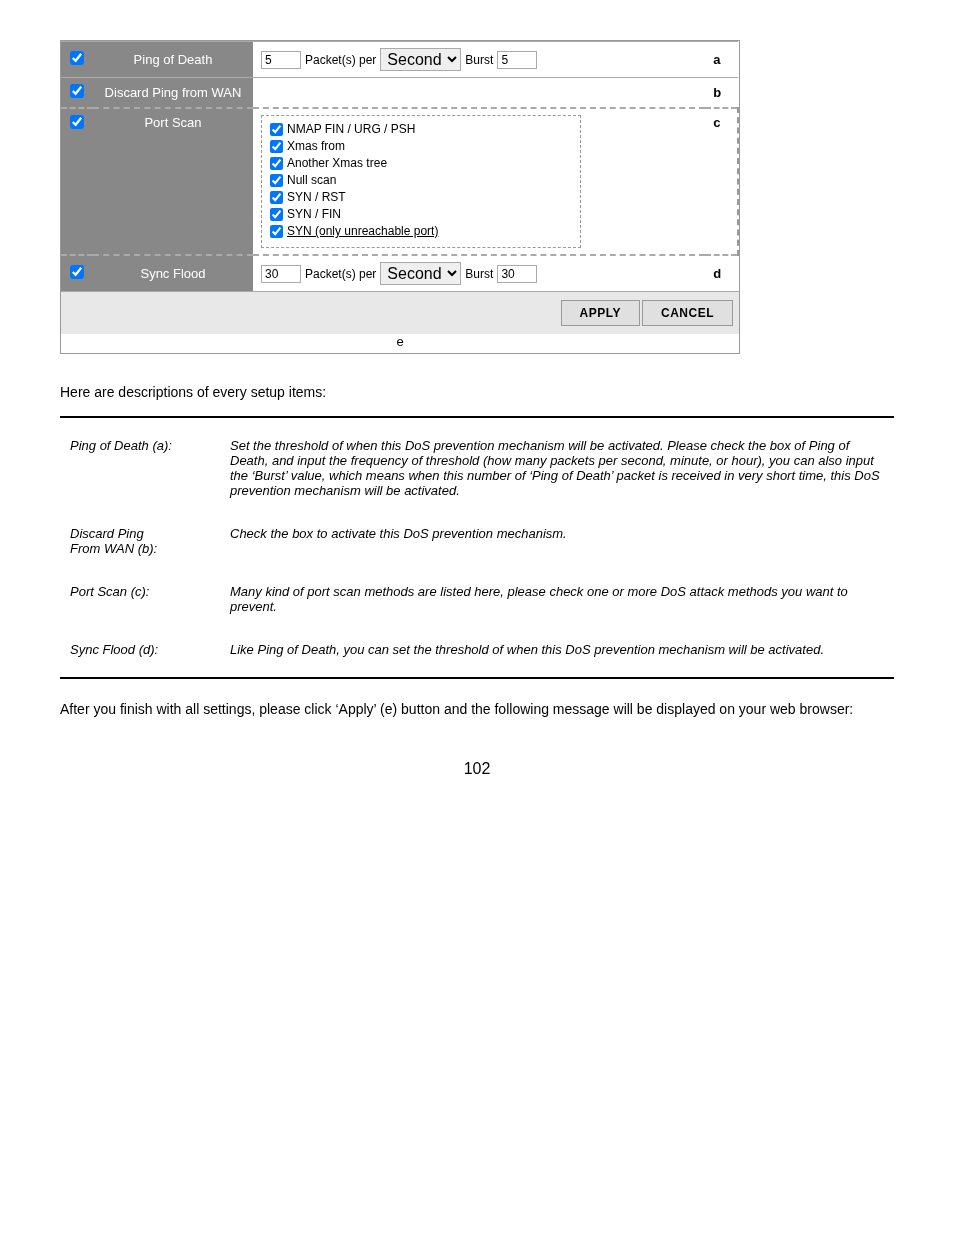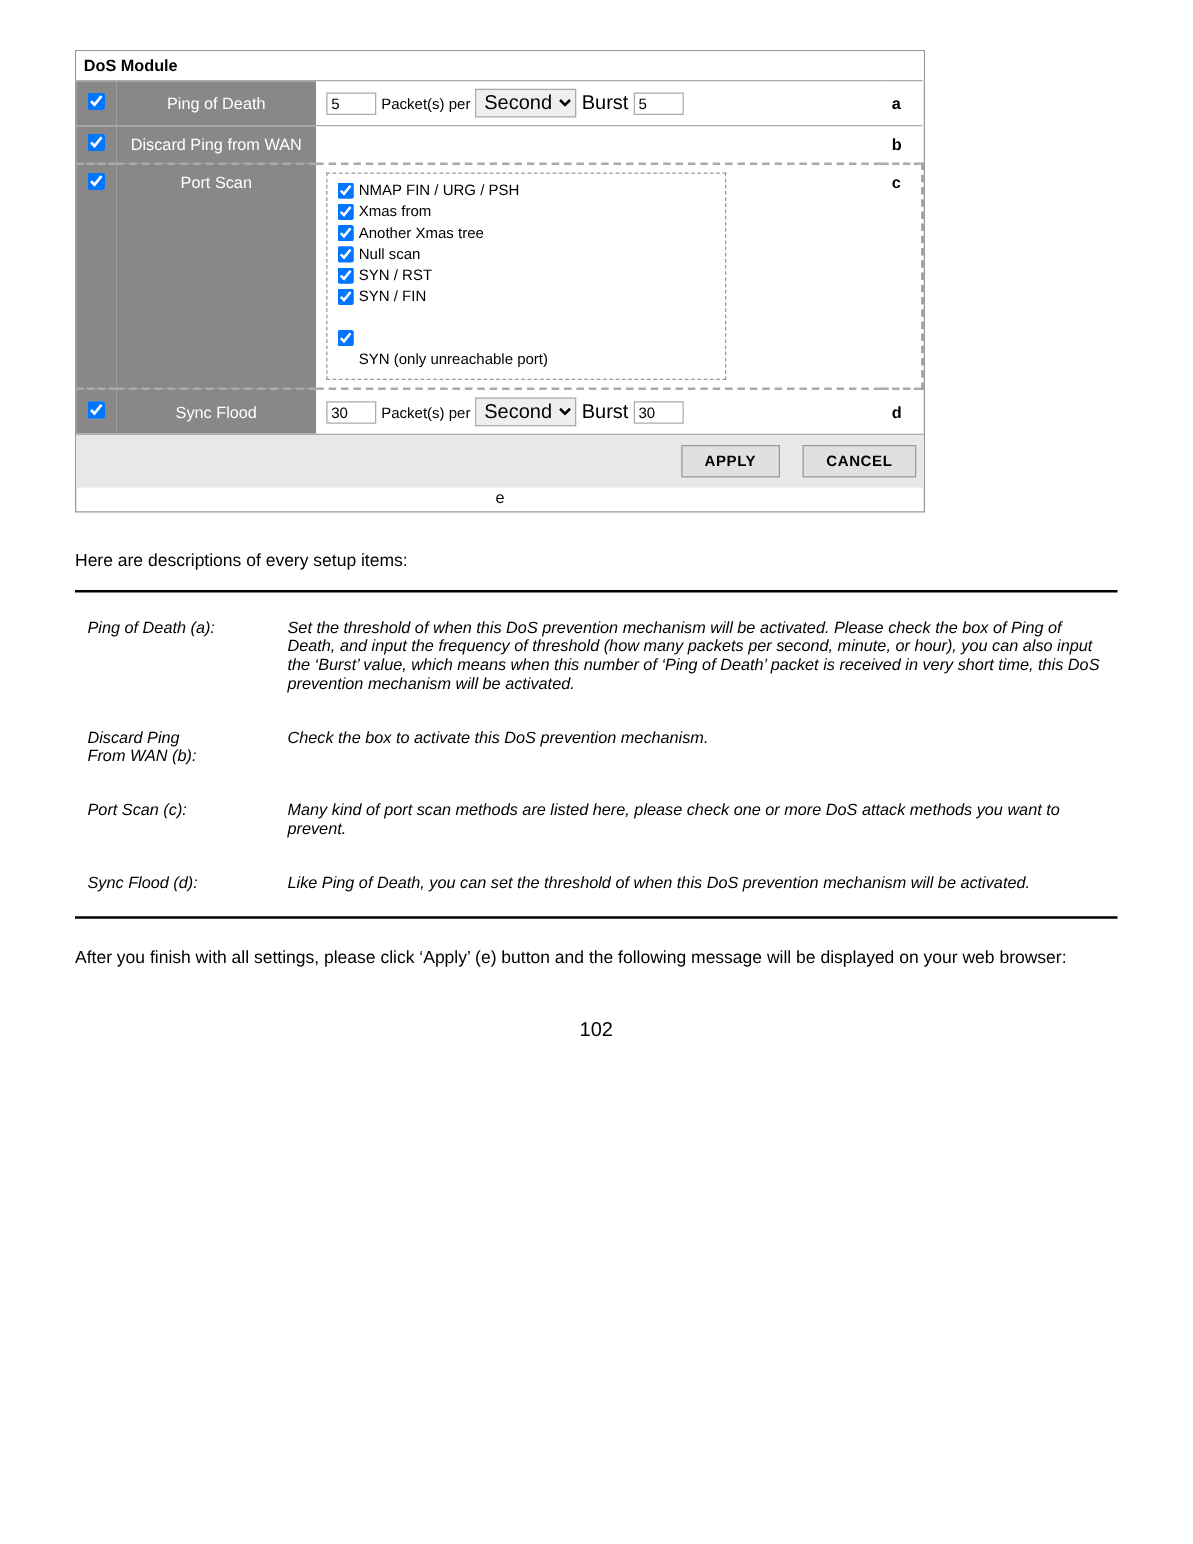--- a/index.html
+++ b/index.html
@@ -90,30 +90,30 @@
       border: 1px solid #aaa;
       padding: 1px 3px;
       font-size: 12px;
     }
     .inline-config select {
       font-size: 16px;
       border: 1px solid #aaa;
       padding: 1px 2px;
     }
     .burst-label {
-      font-size: 16px;
+      font-size: 12px;
       text-align: center;
     }
 
     
     .buttons-row {
       display: flex;
       justify-content: flex-end;
       padding: 8px 6px;
-      gap: 16px;
+      gap: 0;
       background: #e8e8e8;
       border-top: 1px solid #aaa;
     }
     .btn {
       border: 1px solid #999;
       background: #e0e0e0;
       padding: 5px 18px;
       font-size: 12px;
       font-weight: bold;
       cursor: pointer;
@@ -172,21 +172,20 @@
     .dashed-border-right {
       border-right: 2px dashed #999;
     }
   </style>
 </head>
 <body>
 
 
 
 <div class="dos-module-container">
-  <div class="dos-module-title">DoS Module</div>
   <table class="dos-table">
     <tbody>
 
       <tr>
         <td class="checkbox-cell">
           <input type="checkbox" checked="" style="">
         </td>
         <td class="label-cell">Ping of Death</td>
         <td class="config-cell">
           <div class="inline-config">
@@ -239,21 +238,21 @@
             <div class="port-scan-option">
               <input type="checkbox" checked="" style="">
               <span>SYN / RST</span>
             </div>
             <div class="port-scan-option">
               <input type="checkbox" checked="" style="">
               <span>SYN / FIN</span>
             </div>
             <div class="port-scan-option">
               <input type="checkbox" checked="" style="">
-              <span style=" margin-top: 33px;">SYN (only unreachable port)</span>
+              <span style="text-decoration: underline;">SYN (only unreachable port)</span>
             </div>
           </div>
         </td>
         <td class="right-letter dashed-border-right">c</td>
       </tr>
 
       <tr>
         <td class="checkbox-cell">
           <input type="checkbox" checked="" style="">
         </td>

